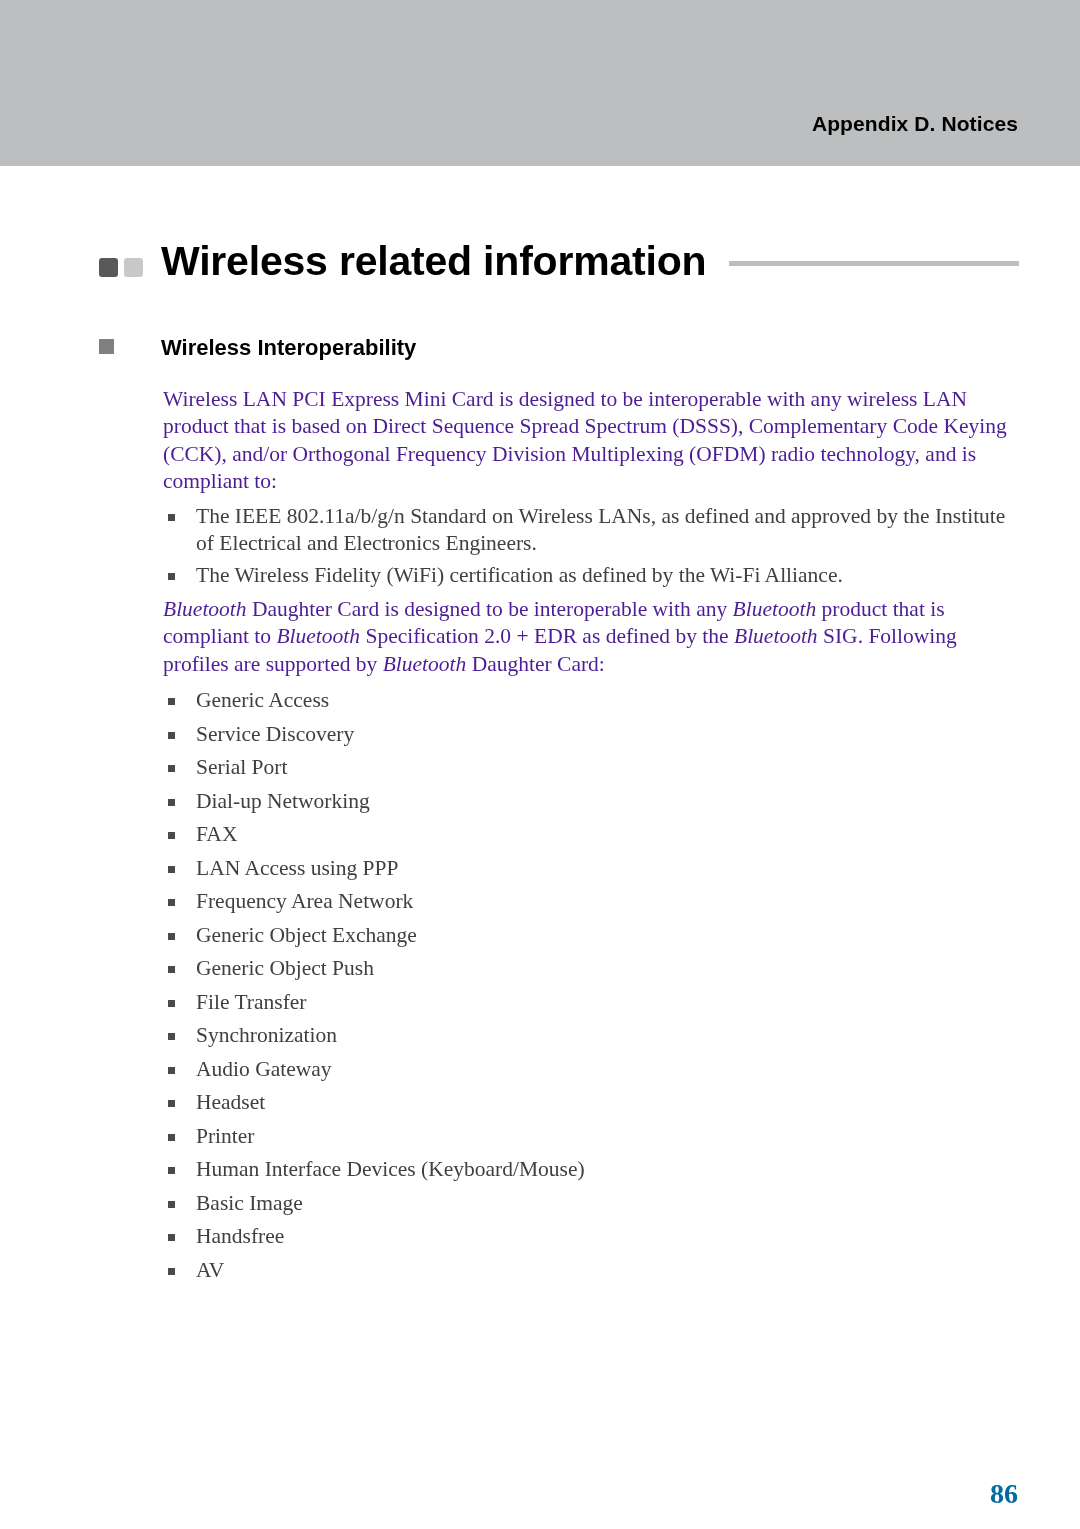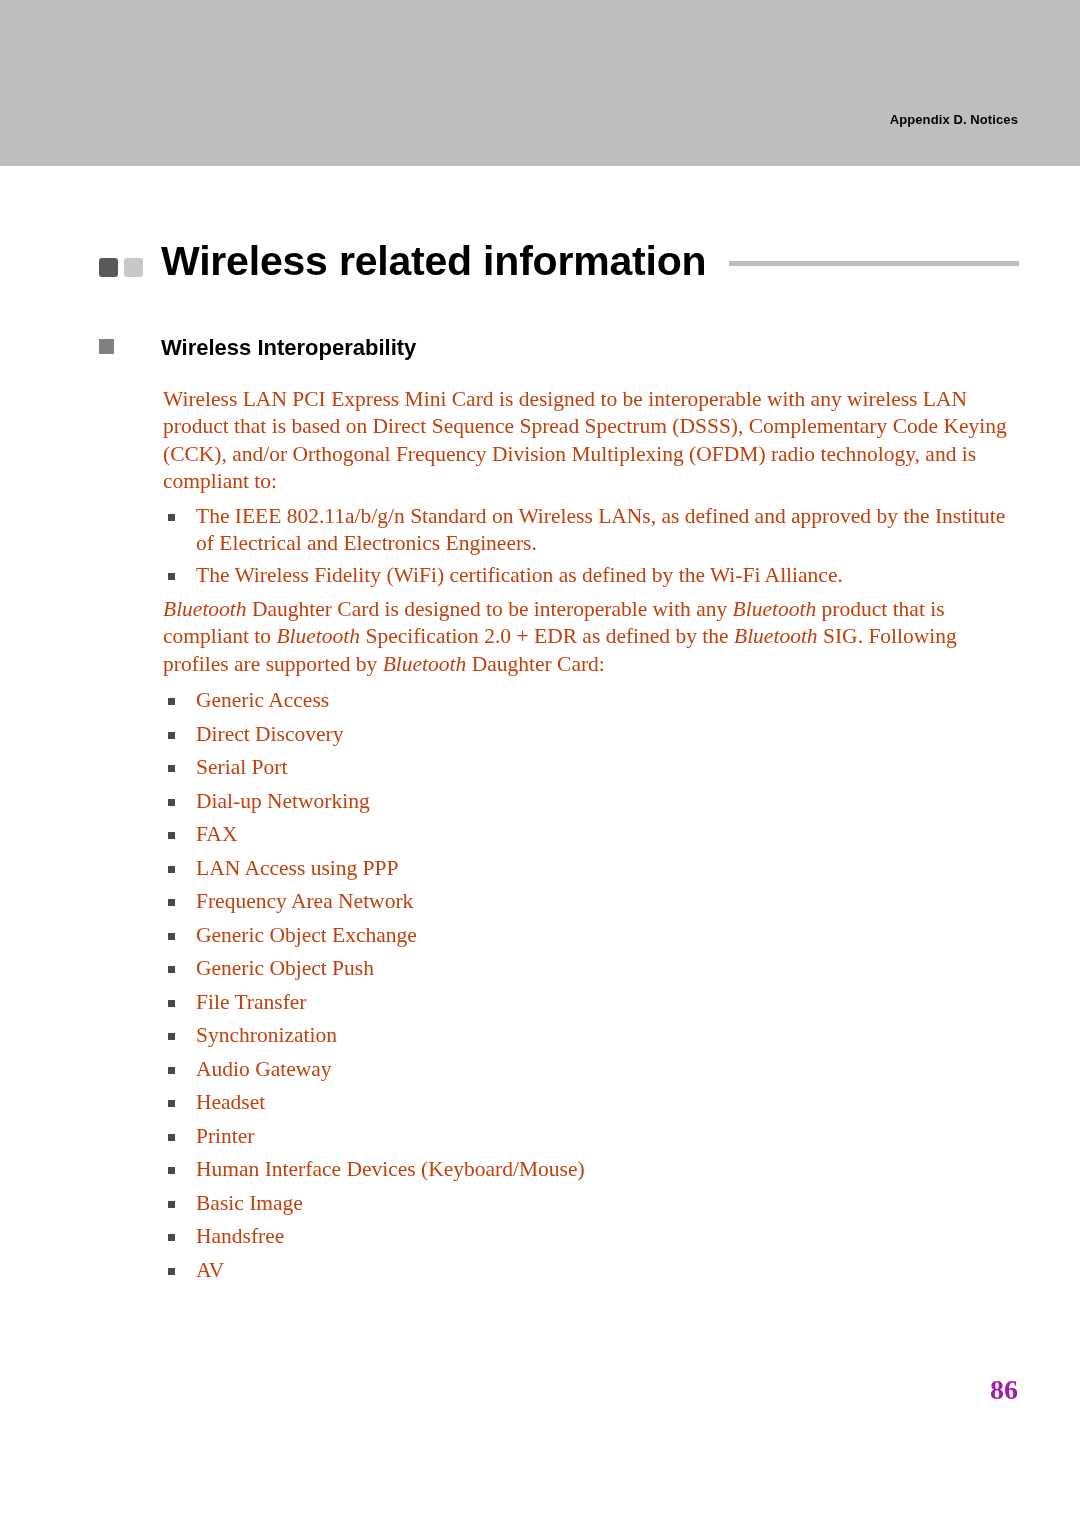--- a/index.html
+++ b/index.html
@@ -23,21 +23,21 @@
     width: 1080px;
     height: 166px;
     background: #bcbec0;
   }
   .header-title {
     position: absolute;
     right: 62px;
     top: 112px;
     font-family: "Liberation Sans", "DejaVu Sans", sans-serif;
     font-weight: bold;
-    font-size: 13px;
+    font-size: 21px;
     color: #000000;
     letter-spacing: 0.1px;
     white-space: nowrap;
   }
 
   
   .title-row {
     position: absolute;
     left: 0;
     top: 236px;
@@ -119,21 +119,21 @@
   
   .content {
     position: absolute;
     left: 163px;
     top: 386px;
     width: 856px;
   }
   .para {
     font-size: 21.5px;
     line-height: 27.3px;
-    color: #c2410c;
+    color: #4c1d95;
     text-align: left;
     margin: 0;
   }
   .para.gap {
     margin-top: 7px;
   }
   .para i {
     font-style: italic;
   }
 
@@ -147,21 +147,21 @@
     margin-top: 8px;
   }
   .blist.l2 {
     margin-top: 6px;
   }
   .bitem {
     position: relative;
     padding-left: 33px;
     font-size: 21.5px;
     line-height: 27px;
-    color: #c2410c;
+    color: #404040;
   }
   .blist.l1 .bitem {
     margin-bottom: 5px;
   }
   .blist.l2 .bitem {
     line-height: 33.5px;
   }
   .bullet-sq {
     position: absolute;
     left: 5px;
@@ -171,25 +171,25 @@
     background: #4a4a4a;
   }
   .blist.l2 .bullet-sq {
     top: 14px;
   }
 
   
   .page-number {
     position: absolute;
     right: 62px;
-    top: 1374px;
+    top: 1478px;
     font-family: "Liberation Serif", "DejaVu Serif", serif;
     font-weight: bold;
     font-size: 28px;
-    color: #a21caf;
+    color: #0369a1;
   }
 </style>
 </head>
 <body>
 
 <div class="header-band"></div>
 <div class="header-title">Appendix D. Notices</div>
 
 <div class="title-row">
   <div class="title-squares">
@@ -217,21 +217,21 @@
     <li class="bitem">
       <span class="bullet-sq"></span>
       <span>The Wireless Fidelity (WiFi) certification as defined by the Wi-Fi Alliance.</span>
     </li>
   </ul>
 
   <p class="para gap"><i>Bluetooth</i><span> Daughter Card is designed to be interoperable with any </span><i>Bluetooth</i><span> product that is compliant to </span><i>Bluetooth</i><span> Specification 2.0 + EDR as defined by the </span><i>Bluetooth</i><span> SIG. Following profiles are supported by </span><i>Bluetooth</i><span> Daughter Card:</span></p>
 
   <ul class="blist l2">
       <li class="bitem"><span class="bullet-sq"></span><span>Generic Access</span></li>
-      <li class="bitem"><span class="bullet-sq"></span><span>Direct Discovery</span></li>
+      <li class="bitem"><span class="bullet-sq"></span><span>Service Discovery</span></li>
       <li class="bitem"><span class="bullet-sq"></span><span>Serial Port</span></li>
       <li class="bitem"><span class="bullet-sq"></span><span>Dial-up Networking</span></li>
       <li class="bitem"><span class="bullet-sq"></span><span>FAX</span></li>
       <li class="bitem"><span class="bullet-sq"></span><span>LAN Access using PPP</span></li>
       <li class="bitem"><span class="bullet-sq"></span><span>Frequency Area Network</span></li>
       <li class="bitem"><span class="bullet-sq"></span><span>Generic Object Exchange</span></li>
       <li class="bitem"><span class="bullet-sq"></span><span>Generic Object Push</span></li>
       <li class="bitem"><span class="bullet-sq"></span><span>File Transfer</span></li>
       <li class="bitem"><span class="bullet-sq"></span><span>Synchronization</span></li>
       <li class="bitem"><span class="bullet-sq"></span><span>Audio Gateway</span></li>

